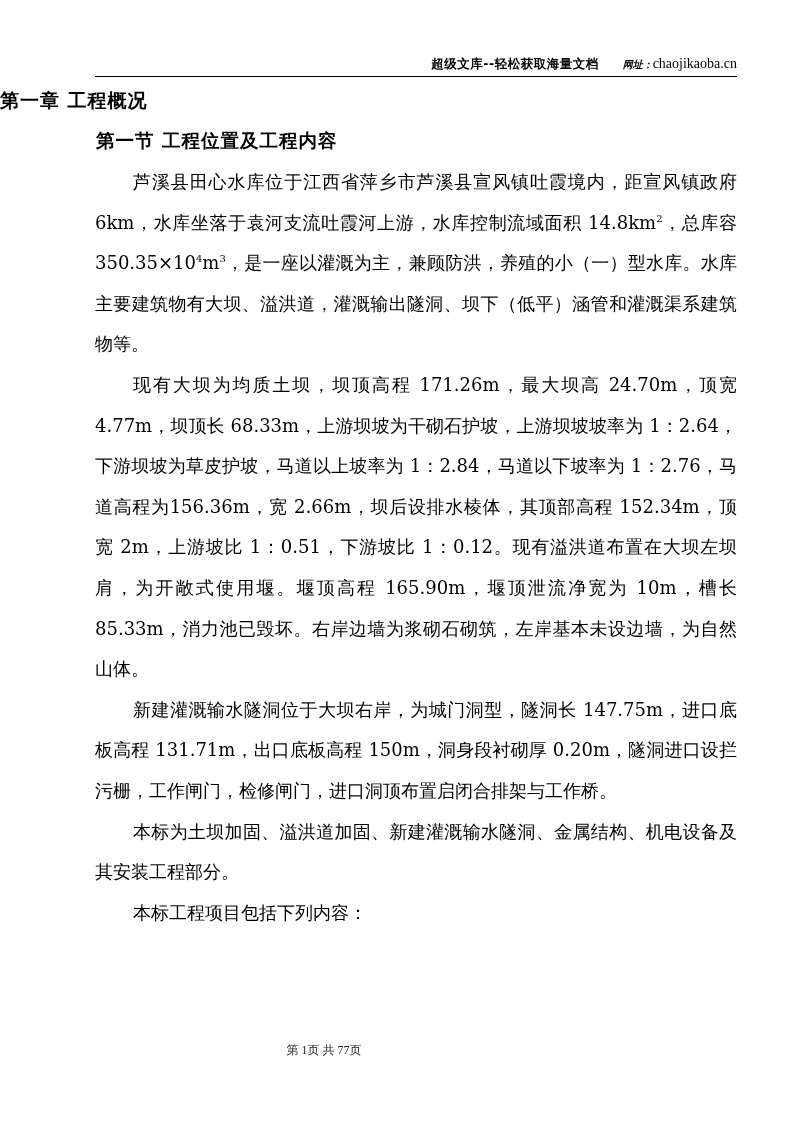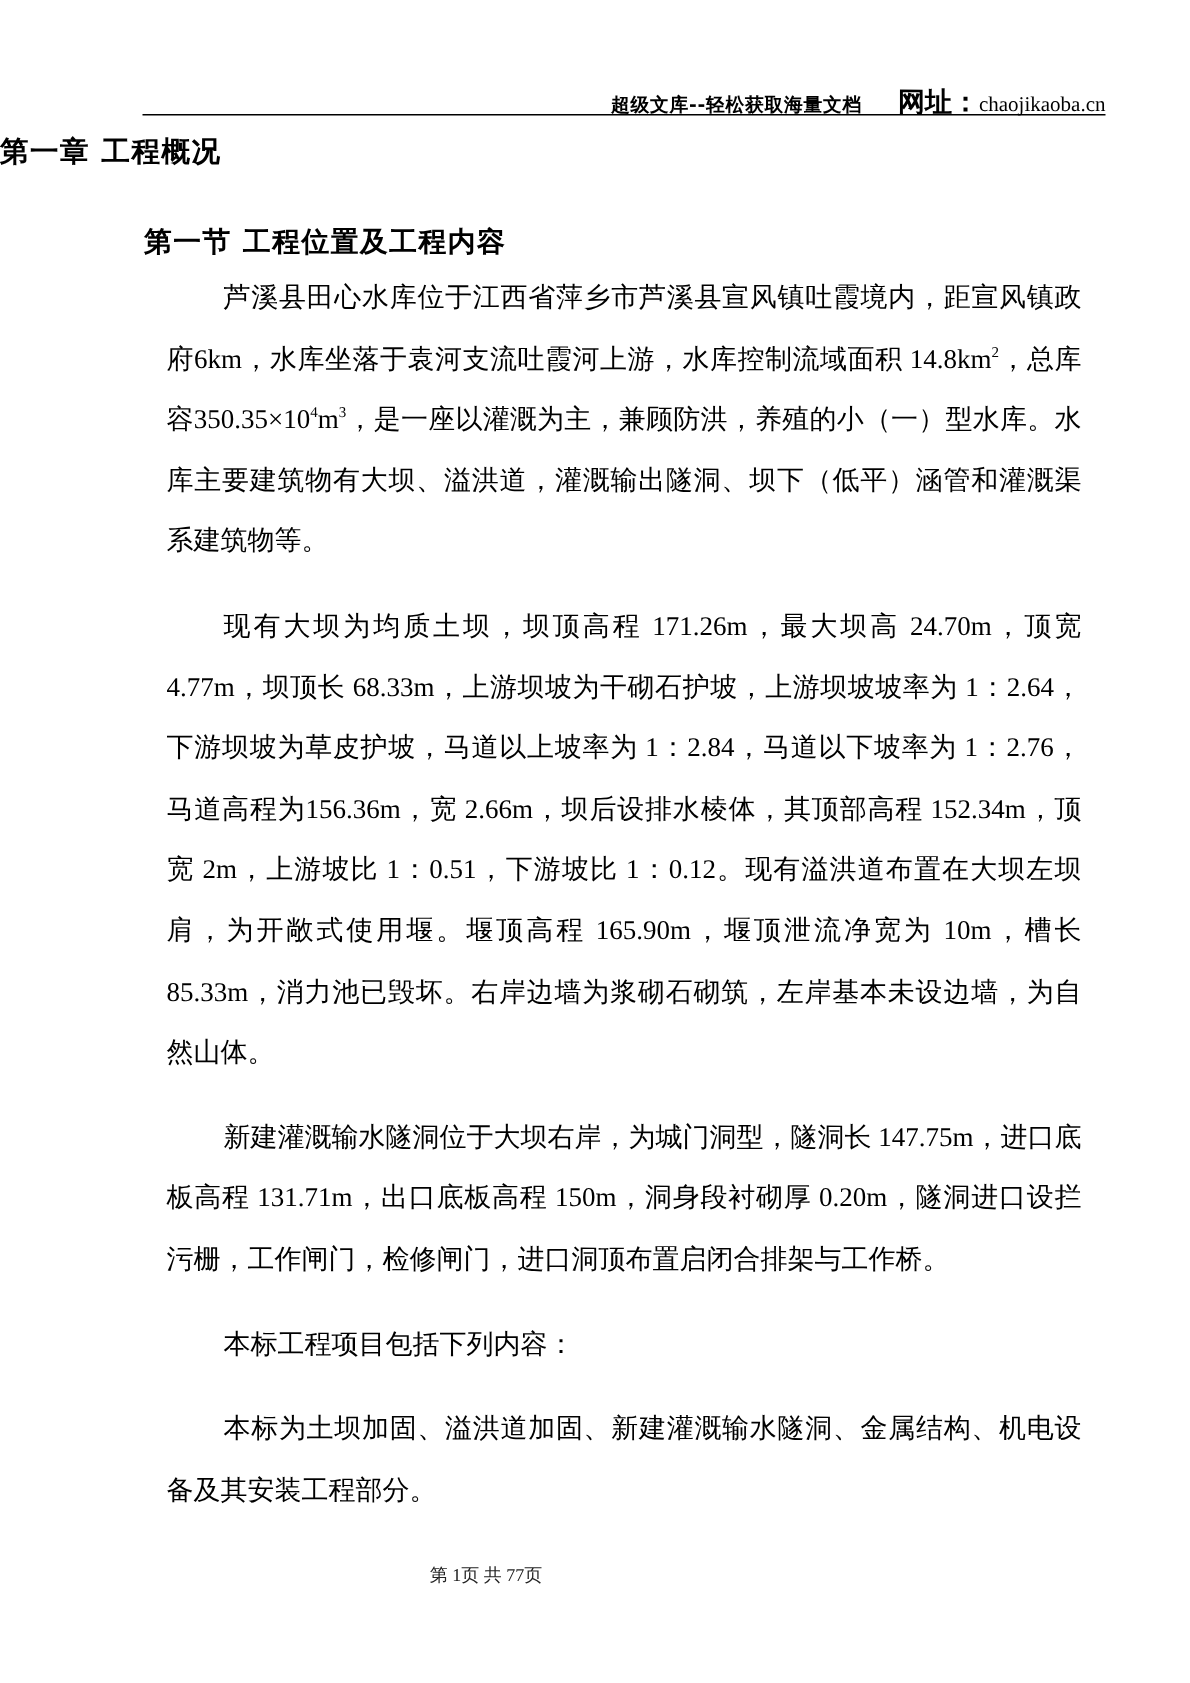--- a/index.html
+++ b/index.html
@@ -3,45 +3,45 @@
 <meta charset="utf-8">
 <style>
   html, body { margin: 0; padding: 0; background: #ffffff; }
   body { width: 793px; height: 1122px; position: relative; overflow: hidden;
          font-family: "DejaVu Serif", "Liberation Serif", serif; color: #000; }
   .page-header { position: absolute; left: 95px; top: 50px; width: 642px; height: 26px;
                  border-bottom: 1.5px solid #000; }
   .header-text { position: absolute; right: 0; top: 6px; font-size: 13px; white-space: nowrap; }
   .header-site { font-weight: bold; font-family: "DejaVu Sans", sans-serif; font-size: 12.5px; letter-spacing: 0.5px; }
   .header-gap { display: inline-block; width: 24px; }
-  .header-label { font-weight: bold; font-family: "DejaVu Sans", sans-serif; font-size: 18px; }
+  .header-label { font-weight: bold; font-family: "DejaVu Sans", sans-serif; font-size: 10px; font-style: italic; }
   .header-url { font-family: "Liberation Serif", serif; font-size: 14px; margin-top: 16px; }
   .chapter-title { position: absolute; left: 0; width: 793px; top: 88px; text-align: left;
                    font-size: 19px; font-weight: bold; font-family: "DejaVu Sans", sans-serif; letter-spacing: 1px; }
   .section-title { position: absolute; left: 96px; top: 128px; font-size: 18.5px; font-weight: bold;
-                   font-family: "DejaVu Sans", sans-serif; letter-spacing: 1px; margin-top: 20px; }
+                   font-family: "DejaVu Sans", sans-serif; letter-spacing: 1px; }
   .body { position: absolute; left: 95px; top: 162px; width: 642px; }
-  .para { margin: 16px; font-size: 18px; line-height: 40.6px; text-align: justify; text-indent: 38px; font-family: Liberation Serif, serif; }
+  .para { margin: 0; font-size: 18px; line-height: 40.6px; text-align: justify; text-indent: 38px; }
   sup { font-size: 10px; line-height: 0; }
   .footer { position: absolute; left: 0; width: 648px; top: 1042px; text-align: center;
             font-size: 12px; font-family: "Liberation Serif", serif; color: #222; }
 </style>
 </head>
 <body>
 
 <div class="page-header">
   <div class="header-text">
     <span class="header-site">超级文库--轻松获取海量文档</span><span class="header-gap"></span><span class="header-label">网址：</span><span class="header-url">chaojikaoba.cn</span>
   </div>
 </div>
 
 <div class="chapter-title">第一章  工程概况</div>
 <div class="section-title">第一节  工程位置及工程内容</div>
 
 <div class="body">
   <p class="para"><span>芦溪县田心水库位于江西省萍乡市芦溪县宣风镇吐霞境内，距宣风镇政府6km，水库坐落于袁河支流吐霞河上游，水库控制流域面积 14.8km</span><sup>2</sup><span>，总库容350.35×10</span><sup>4</sup><span>m</span><sup>3</sup><span>，是一座以灌溉为主，兼顾防洪，养殖的小（一）型水库。水库主要建筑物有大坝、溢洪道，灌溉输出隧洞、坝下（低平）涵管和灌溉渠系建筑物等。</span></p>
   <p class="para">现有大坝为均质土坝，坝顶高程 171.26m，最大坝高 24.70m，顶宽 4.77m，坝顶长 68.33m，上游坝坡为干砌石护坡，上游坝坡坡率为 1：2.64，下游坝坡为草皮护坡，马道以上坡率为 1：2.84，马道以下坡率为 1：2.76，马道高程为156.36m，宽 2.66m，坝后设排水棱体，其顶部高程 152.34m，顶宽 2m，上游坡比 1：0.51，下游坡比 1：0.12。现有溢洪道布置在大坝左坝肩，为开敞式使用堰。堰顶高程 165.90m，堰顶泄流净宽为 10m，槽长 85.33m，消力池已毁坏。右岸边墙为浆砌石砌筑，左岸基本未设边墙，为自然山体。</p>
   <p class="para">新建灌溉输水隧洞位于大坝右岸，为城门洞型，隧洞长 147.75m，进口底板高程 131.71m，出口底板高程 150m，洞身段衬砌厚 0.20m，隧洞进口设拦污栅，工作闸门，检修闸门，进口洞顶布置启闭合排架与工作桥。</p>
+  <p class="para">本标为土坝加固、溢洪道加固、新建灌溉输水隧洞、金属结构、机电设备及其安装工程部分。</p>
   <p class="para">本标工程项目包括下列内容：</p>
-  <p class="para">本标为土坝加固、溢洪道加固、新建灌溉输水隧洞、金属结构、机电设备及其安装工程部分。</p>
 </div>
 
 <div class="footer">第 1页 共 77页</div>
 
 </body></html>

